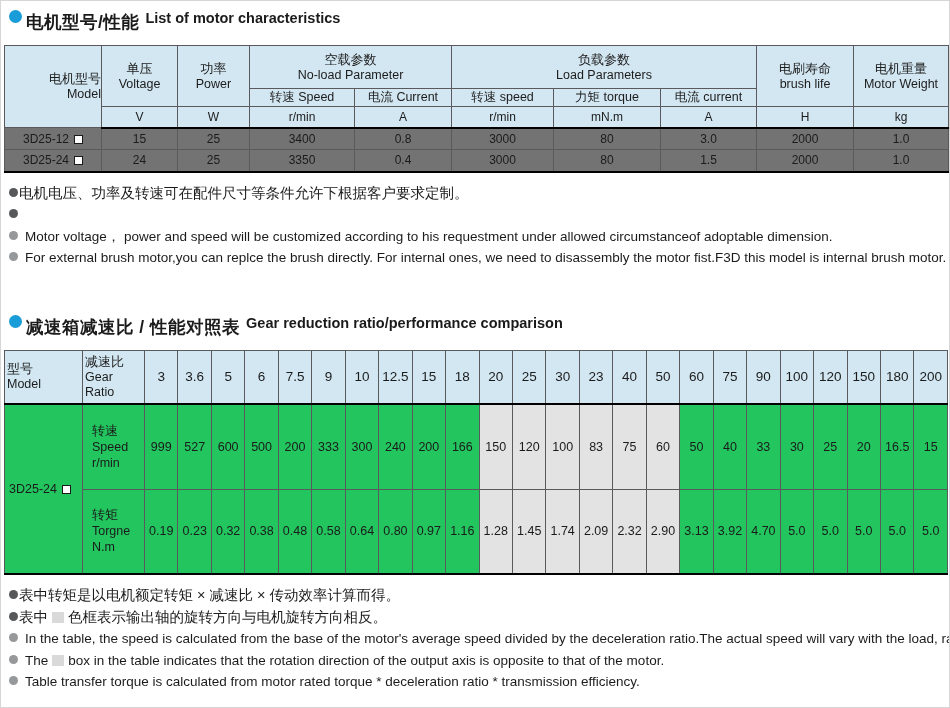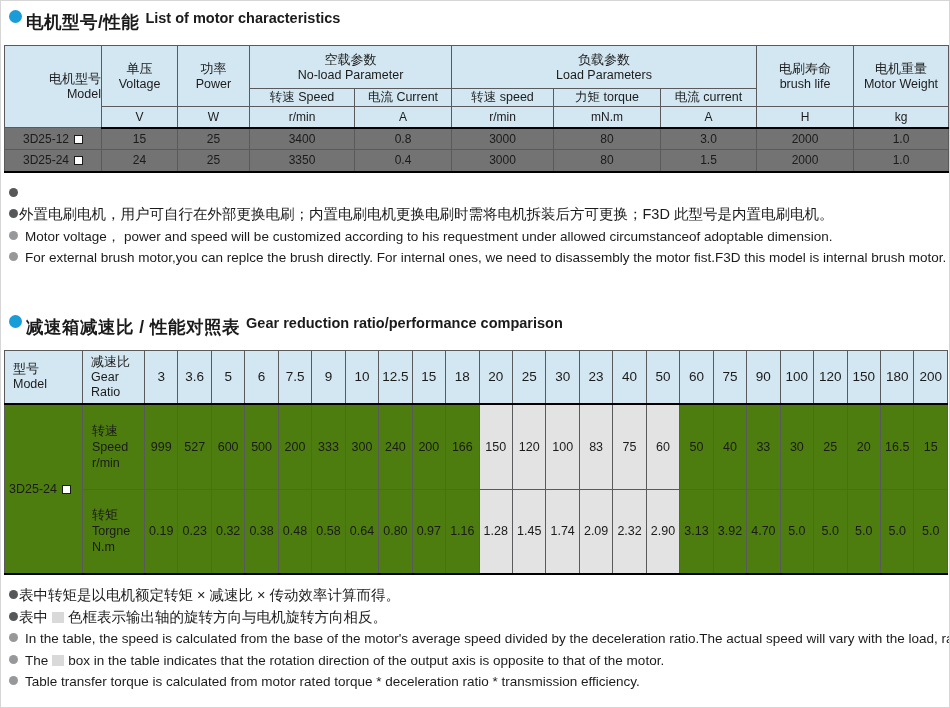--- a/index.html
+++ b/index.html
@@ -39,22 +39,22 @@
   .note { line-height:21.5px; white-space:nowrap; }
   .note.zh { font-size:14.5px; }
   .note.en { font-size:13.5px; }
   .bullet { display:inline-block; width:9px; height:9px; border-radius:50%; vertical-align:1px; }
   .bullet.dark  { background:#57585a; margin-right:1px; }
   .bullet.light { background:#96989a; margin-right:7px; }
   .graybox { display:inline-block; width:12px; height:11px; background:#d9d9d9; margin:0 4px; vertical-align:-1px; }
   .sec2 { margin-top:46px; }
   
   .t2 thead th { height:54px; font-size:13.5px; }
-  .t2 thead th.th-left { text-align:left; padding-left:8px; }
-  .t2 tbody td { height:85px; font-size:12.5px; background:#4d7c0f; }
+  .t2 thead th.th-left { text-align:left; padding-left:2px; }
+  .t2 tbody td { height:85px; font-size:12.5px; background:#22c55e; }
   .t2 td.label-cell { text-align:left; padding-left:9px; }
   .t2 td.label-cell .zh-line { font-size:13px; line-height:16px; }
   .t2 td.label-cell .en-line { font-size:12.5px; line-height:16px; }
   .t2 td.model-cell { text-align:left; padding-left:4px; font-size:12.5px; }
   .t2 td.gray { background:#e3e3e3; }
 </style>
 </head>
 <body>
 
 <div class="section-title">
@@ -148,22 +148,22 @@
         <td>3000</td>
         <td>80</td>
         <td>1.5</td>
         <td>2000</td>
         <td>1.0</td>
       </tr>
     </tbody>
 </table>
 
 <div class="notes" id="notes1">
+    <div class="note zh"><span class="bullet dark"></span><span>电机电压、功率及转速可在配件尺寸等条件允许下根据客户要求定制。</span></div>
     <div class="note zh"><span class="bullet dark"></span></div>
-    <div class="note zh"><span class="bullet dark"></span><span>外置电刷电机，用户可自行在外部更换电刷；内置电刷电机更换电刷时需将电机拆装后方可更换；F3D 此型号是内置电刷电机。</span></div>
     <div class="note en"><span class="bullet light"></span><span>Motor voltage， power and speed will be customized according to his requestment under allowed circumstanceof adoptable dimension.</span></div>
     <div class="note en"><span class="bullet light"></span><span>For external brush motor,you can replce the brush directly. For internal ones, we need to disassembly the motor fist.F3D this model is internal brush motor.</span></div>
   </div>
 
 <div class="section-title sec2">
   <span class="dot-blue"></span>
   <span class="title-zh">减速箱减速比 / 性能对照表</span>
   <span class="title-en">Gear reduction ratio/performance comparison</span>
 </div>
 

